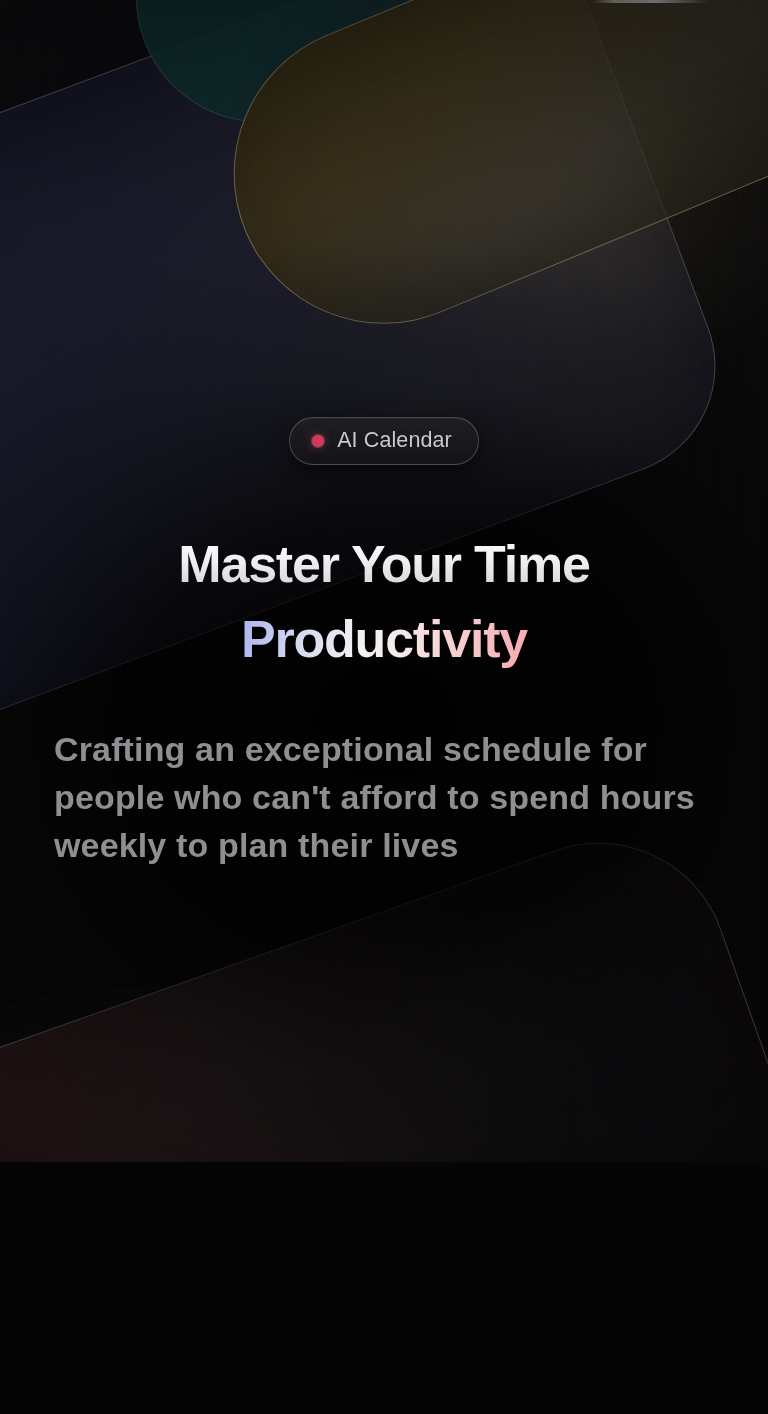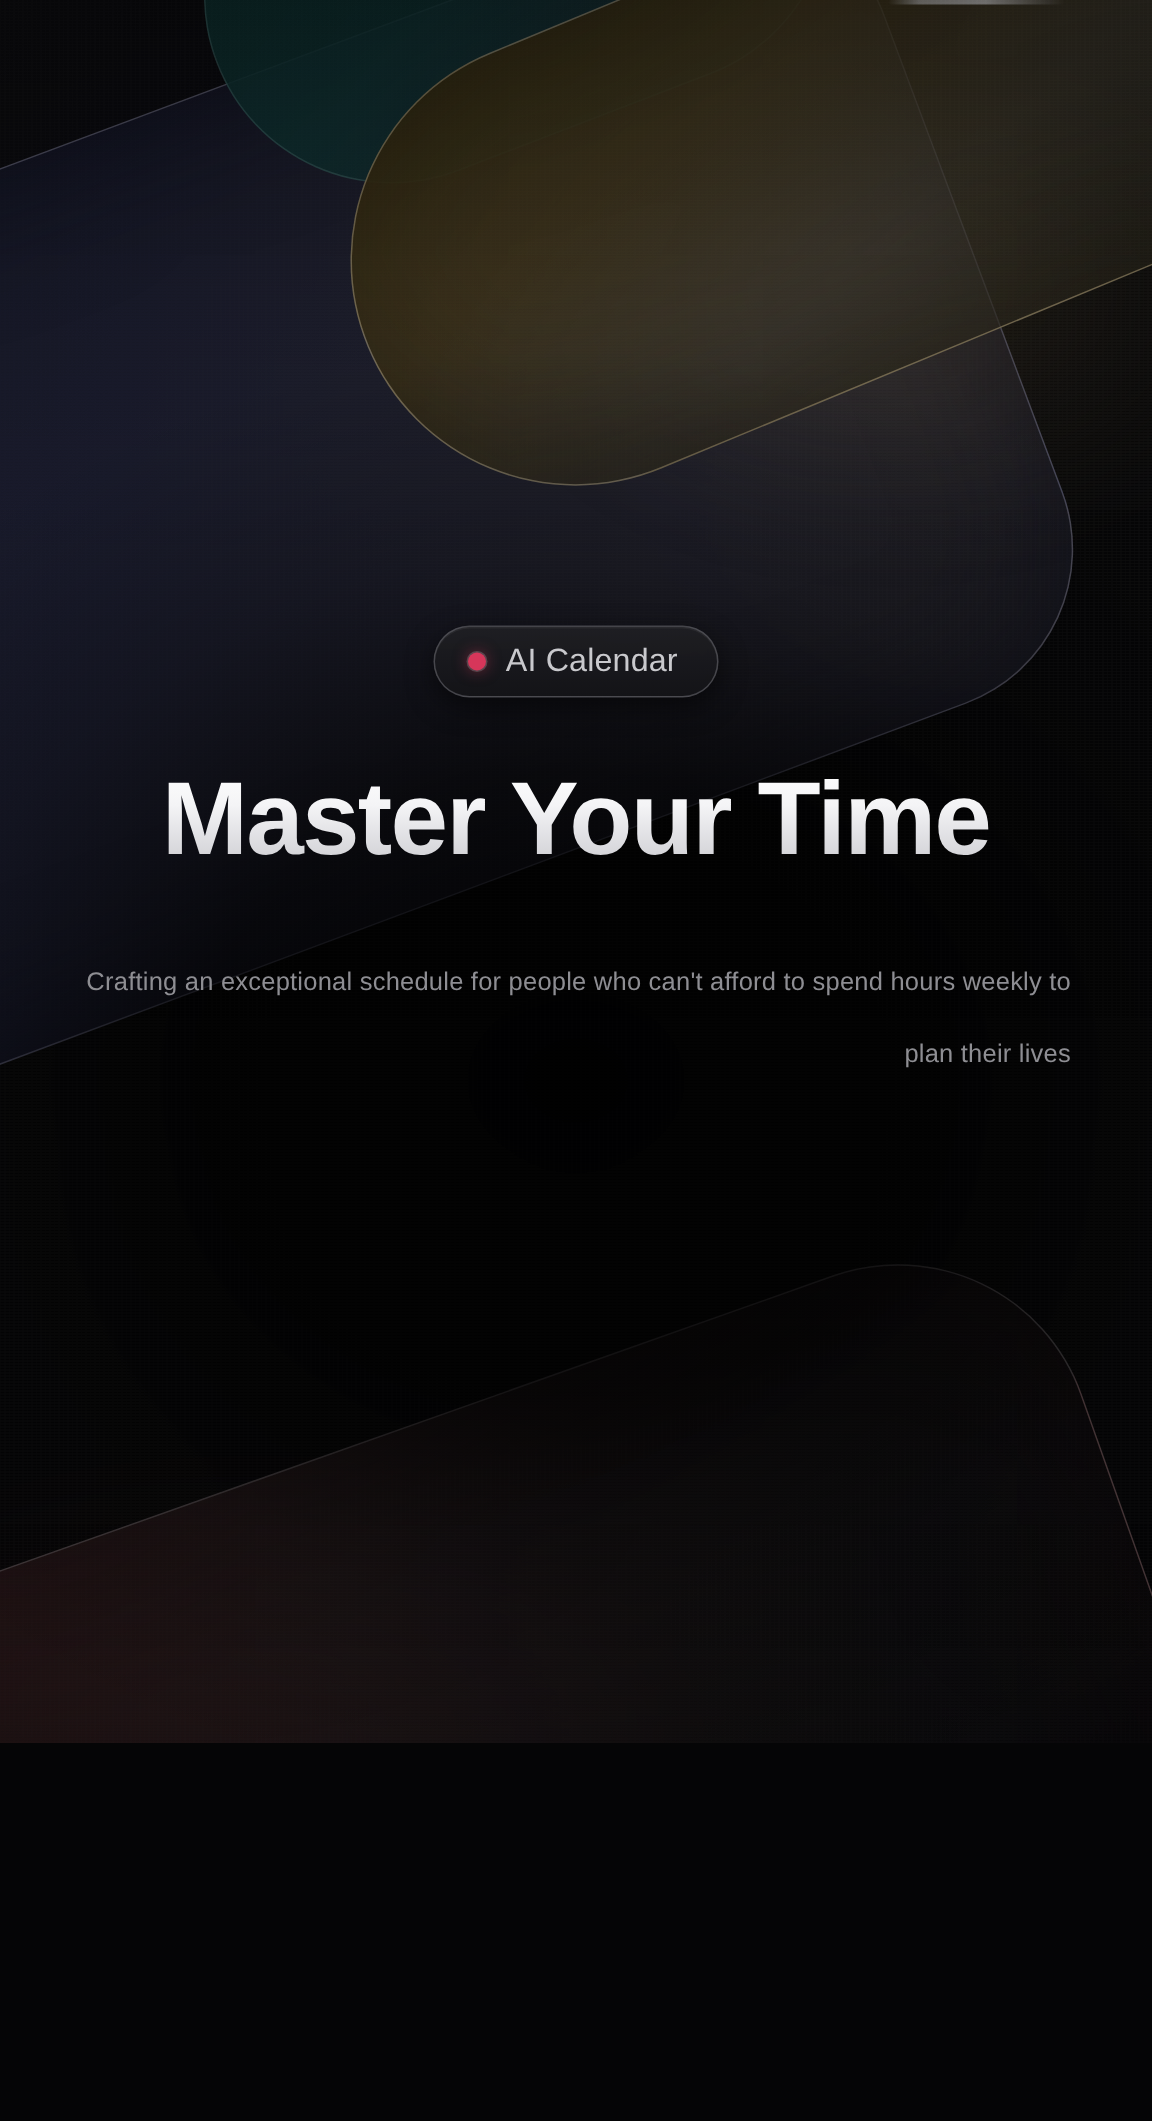--- a/index.html
+++ b/index.html
@@ -242,23 +242,23 @@
   .badge__label {
     font-size: 21.5px;
     font-weight: 400;
     letter-spacing: 0.1px;
     color: #c9c9cd;
     white-space: nowrap;
     line-height: 1;
   }
 
   .headline {
-    margin-top: 43px;
+    margin-top: 62px;
     text-align: center;
-    font-size: 69px;
+    font-size: 52px;
     font-weight: 700;
     line-height: 75px;
     letter-spacing: -1.2px;
   }
 
   .headline__line { display: block; }
 
   .headline__line--plain {
     background: linear-gradient(180deg, #ffffff 0%, #f4f4f6 38%, #c9c9ce 100%);
     -webkit-background-clip: text;
@@ -283,23 +283,23 @@
     background-clip: text;
     color: transparent;
     -webkit-text-fill-color: transparent;
   }
 
   .headline__accent .headline__line { display: block; }
 
   .subtitle {
     margin-top: 48px;
     width: 660px;
-    text-align: right;
-    font-size: 17px;
-    font-weight: 400;
+    text-align: left;
+    font-size: 34px;
+    font-weight: 700;
     line-height: 48px;
     letter-spacing: 0.15px;
     color: #8e8e93;
   }
 </style>
 </head>
 <body>
 
 <div class="stage">
 
@@ -320,20 +320,21 @@
   <div class="hero">
 
     <div class="badge">
       <span class="badge__dot"></span>
       <span class="badge__label">AI Calendar</span>
     </div>
 
     <h1 class="headline">
       <span class="headline__line headline__line--plain">Master Your Time</span>
       <span class="headline__accent">
+        <span class="headline__line">Productivity</span>
       </span>
     </h1>
 
     <p class="subtitle">Crafting an exceptional schedule for people who can't afford to spend hours weekly to plan their lives</p>
 
   </div>
 
 </div>
 
 </body></html>

